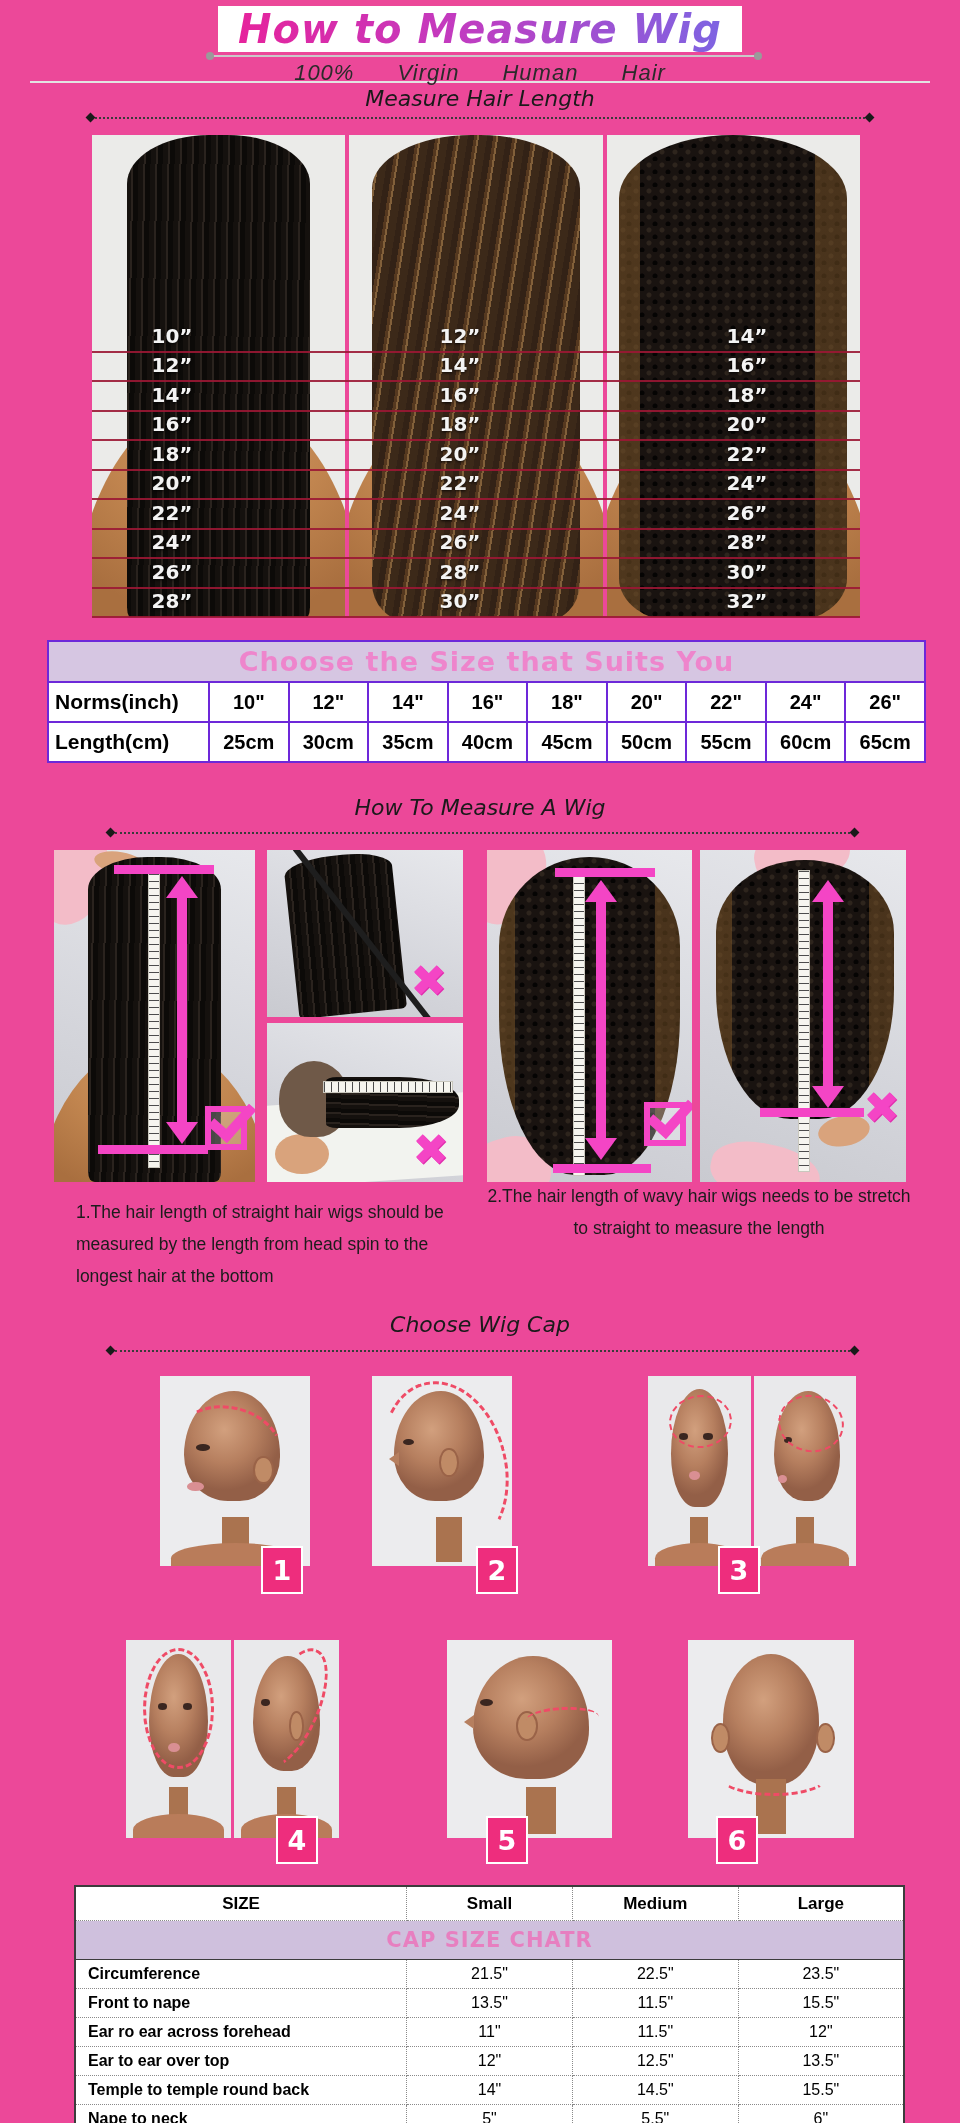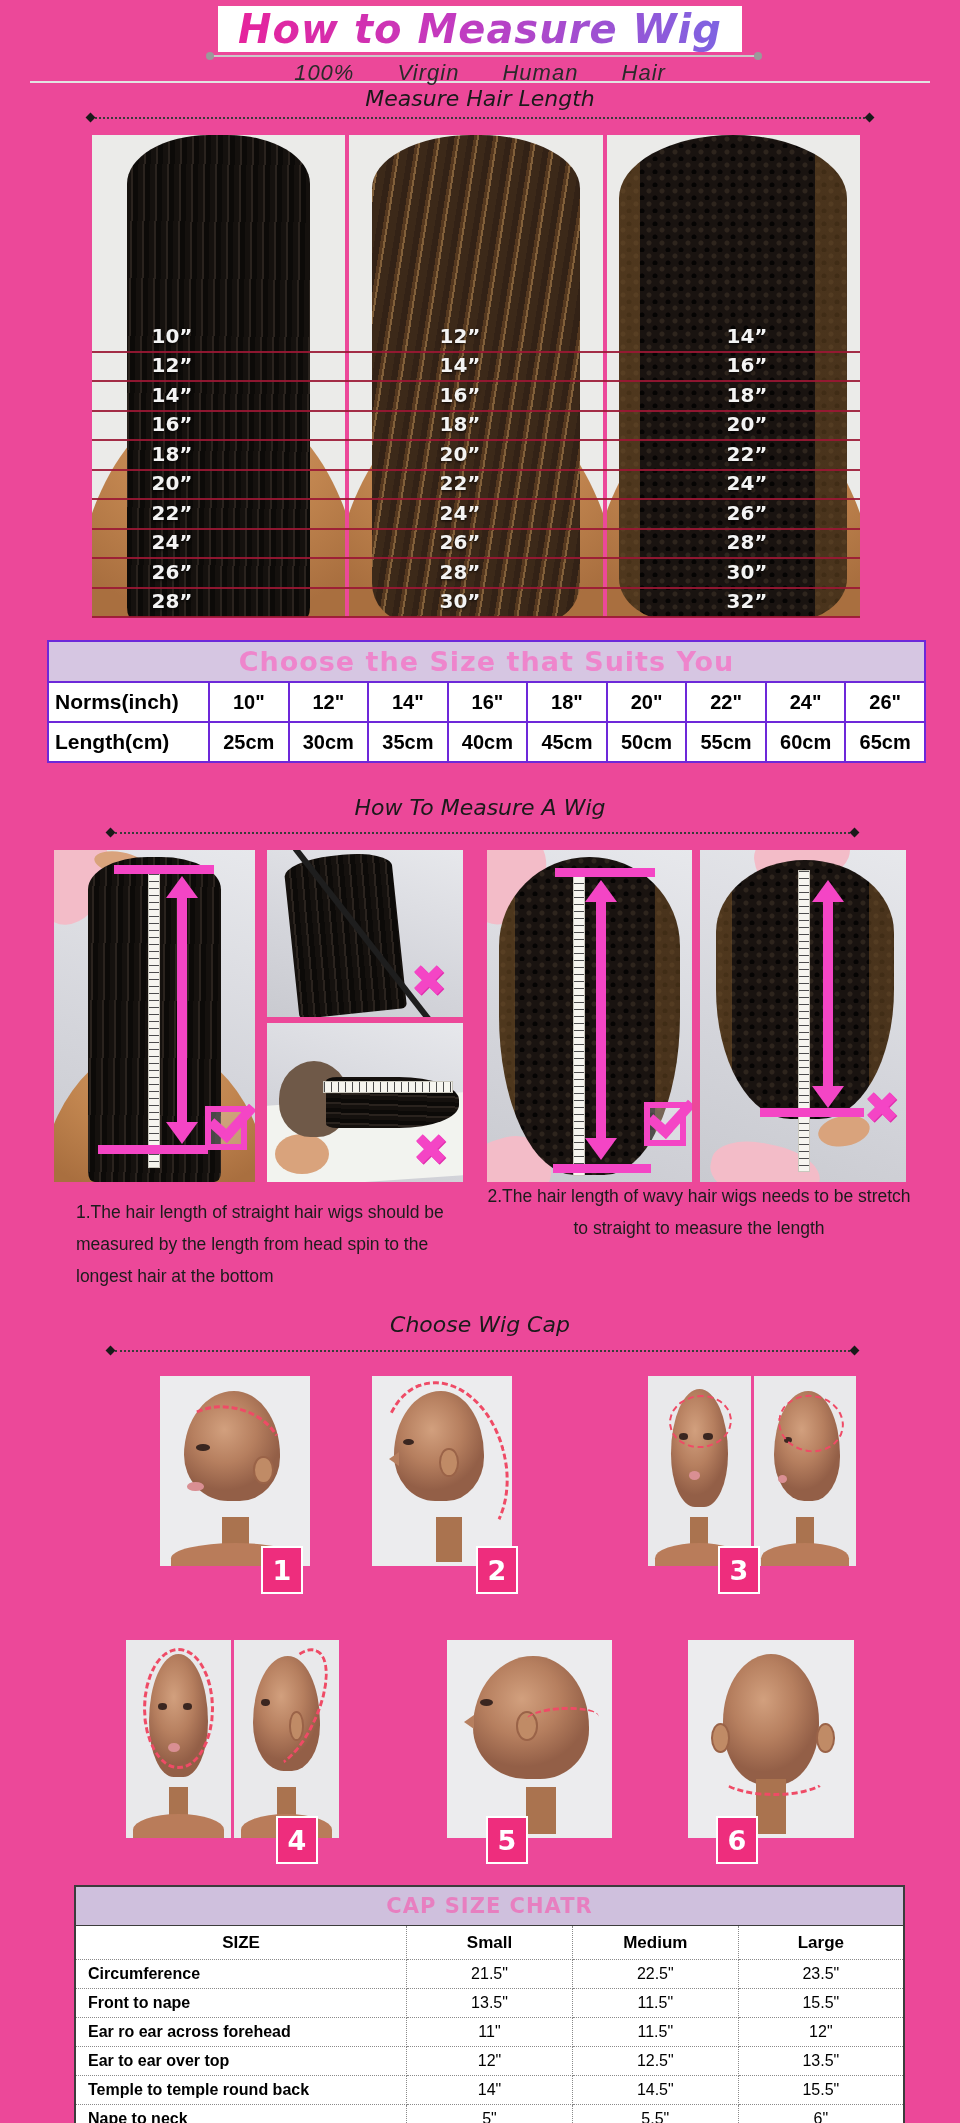--- a/index.html
+++ b/index.html
@@ -416,29 +416,29 @@
   <div class="badge" style="left:263px;top:1548px;">1</div>
   <div class="badge" style="left:478px;top:1548px;">2</div>
   <div class="badge" style="left:720px;top:1548px;">3</div>
   <div class="badge" style="left:278px;top:1818px;">4</div>
   <div class="badge" style="left:488px;top:1818px;">5</div>
   <div class="badge" style="left:718px;top:1818px;">6</div>
 
   <table id="cap-table" class="sheet">
     <tbody>
         <tr>
-          <td class="cap-title-cell" colspan="4">CAP SIZE CHATR</td>
-        </tr>
-    <tr>
       <td class="hdr">SIZE</td>
       <td class="hdr cval">Small</td>
       <td class="hdr cval">Medium</td>
       <td class="hdr cval">Large</td>
     </tr>
     <tr>
+          <td class="cap-title-cell" colspan="4">CAP SIZE CHATR</td>
+        </tr>
+    <tr>
       <td class="rlabel">Circumference</td>
       <td class="cval">21.5"</td>
       <td class="cval">22.5"</td>
       <td class="cval">23.5"</td>
     </tr>
     <tr>
       <td class="rlabel">Front to nape</td>
       <td class="cval">13.5"</td>
       <td class="cval">11.5"</td>
       <td class="cval">15.5"</td>

